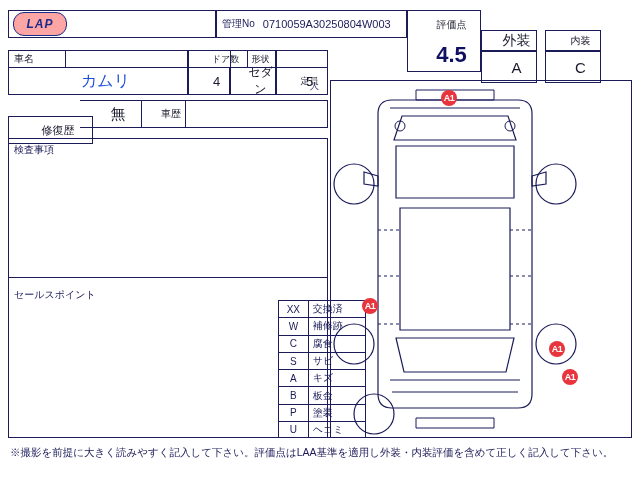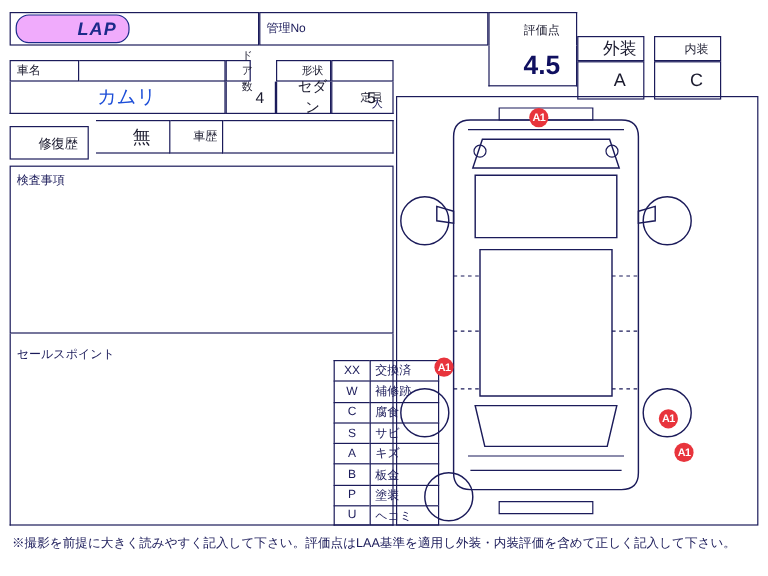--- a/index.html
+++ b/index.html
@@ -50,24 +50,23 @@
   #hdr-title-box {
     left: 8px; top: 10px; width: 208px; height: 28px;
     border: 1px solid #1b1b5a;
     display: flex; align-items: center;
   }
   #logo {
     width: 52px; height: 22px; margin-left: 4px;
     border: 1.5px solid #1b2a8a;
     border-radius: 11px;
     display: flex; align-items: center; justify-content: center;
-    font-size: 15px; font-weight: bold; font-style: italic;
+    font-size: 12px; font-weight: bold; font-style: italic;
     color: #1b2a8a; letter-spacing: 1px;
-    background: #f0abfc;
-    padding-left: 41px;
+    background: #fca5a5;
   }
   #hdr-title {
     font-size: 13px; font-weight: bold; color: #16166b;
     margin-left: 7px;
   }
   #kanri-box { left: 216px; top: 10px; width: 191px; height: 28px; display:flex; align-items:center; }
   #kanri-label { font-size: 10px; color:#1b1b5a; margin-left: 5px; }
   #kanri-value { font-size: 11px; color:#1b1b5a; margin-left: 8px; }
 
   #score-label-box { left: 407px; top: 10px; width: 74px; height: 28px; border-bottom:none; }
@@ -85,38 +84,38 @@
   #nai-box { left: 545px; top: 51px; width: 56px; height: 32px; }
   #nai-value { font-size: 15px; }
 
   
   #sha-label-box { left: 8px; top: 50px; width: 58px; height: 18px; }
   #sha-label { font-size: 10px; }
   #sha-name-box { left: 8px; top: 68px; width: 180px; height: 27px; border-top: none; }
   #sha-name { font-size: 16px; color: #1d4ed8; }
   #sha-lbl-rt { left: 66px; top: 50px; width: 122px; height: 18px; border-left:none; }
 
-  #door-label-box { left: 188px; top: 50px; width: 21px; height: 18px; text-align: center; }
+  #door-label-box { left: 188px; top: 50px; width: 60px; height: 18px; text-align: center; }
   #door-label { font-size: 9px; }
   #door-box { left: 188px; top: 68px; width: 42px; height: 27px; border-top:none; }
   #door-value { font-size: 13px; }
 
   #kata-label-box { left: 230px; top: 50px; width: 46px; height: 18px; }
   #kata-label { font-size: 9px; }
   #kata-box { left: 230px; top: 68px; width: 46px; height: 27px; border-top:none; }
   #kata-value { font-size: 12px; }
 
   #tei-label-box { left: 276px; top: 50px; width: 52px; height: 18px; }
   #tei-label { font-size: 9px; margin-top: 44px; }
   #tei-box { left: 276px; top: 68px; width: 52px; height: 27px; border-top:none; }
   #tei-value { font-size: 13px; }
   #tei-unit { left: 310px; top: 80px; font-size: 9px; }
 
   
-  #shu-label-box { left: 8px; top: 105px; width: 66px; height: 28px; }
+  #shu-label-box { left: 8px; top: 116px; width: 85px; height: 28px; }
   #shu-label { font-size: 11px; }
   #shu-value-box { left: 80px; top: 100px; width: 62px; height: 28px; border-left:none; }
   #shu-value { font-size: 15px; }
   #sha-reki-box { left: 142px; top: 100px; width: 44px; height: 28px; border-left:none; }
   #sha-reki-label { font-size: 10px; }
   #sha-reki-val-box { left: 186px; top: 100px; width: 142px; height: 28px; border-left:none; }
 
   
   #kensa-box { left: 8px; top: 138px; width: 320px; height: 140px; }
   #kensa-label { left: 14px; top: 143px; font-size: 10px; }
@@ -171,20 +170,21 @@
 <body>
 
 <div id="sheet">
 
   <div class="bx" id="hdr-title-box">
     <div id="logo">LAP</div>
   </div>
 
   <div class="bx" id="kanri-box">
     <span id="kanri-label" class="lbl" style="position:static">管理No</span>
+    <span id="kanri-value" style="position:static">0710059A30250804W003</span>
   </div>
 
   <div class="bx ctr" id="score-label-box">
     <span id="score-label">評価点</span>
   </div>
   <div class="bx ctr" id="score-box">
     <span id="score-value">4.5</span>
   </div>
 
   <div class="bx ctr" id="gai-label-box">

